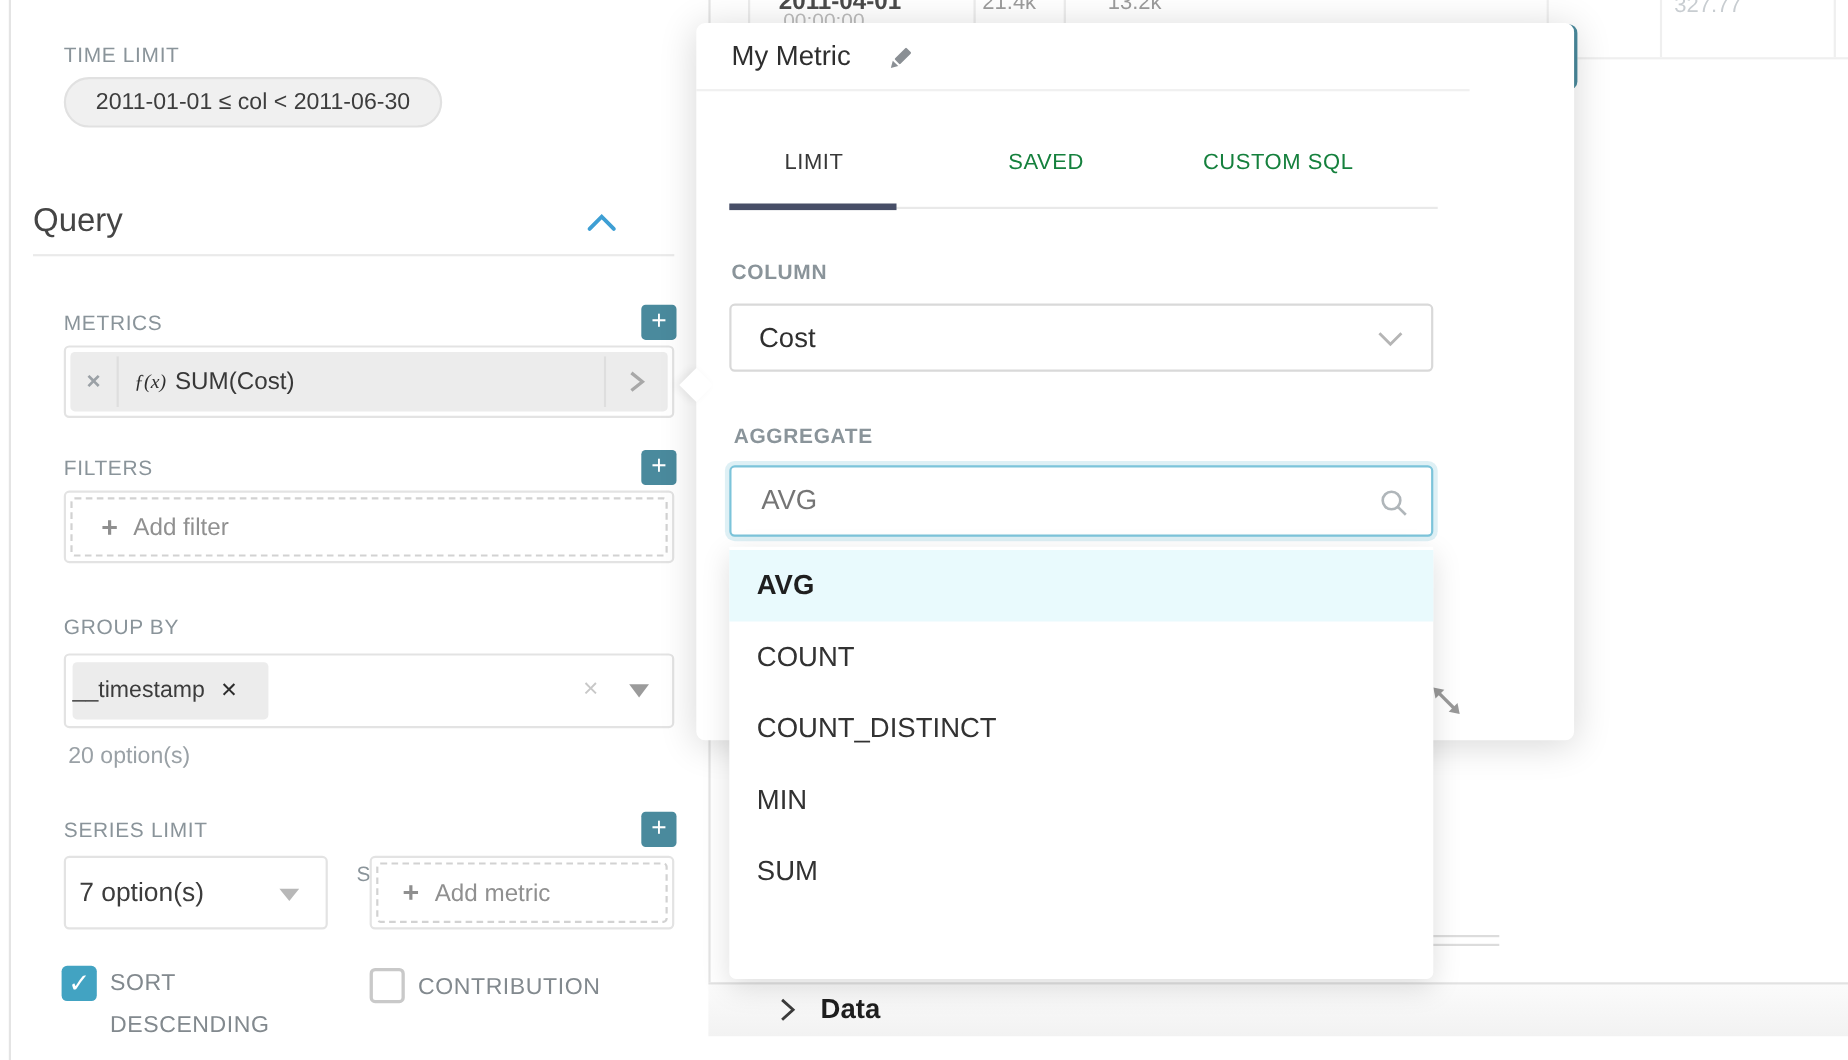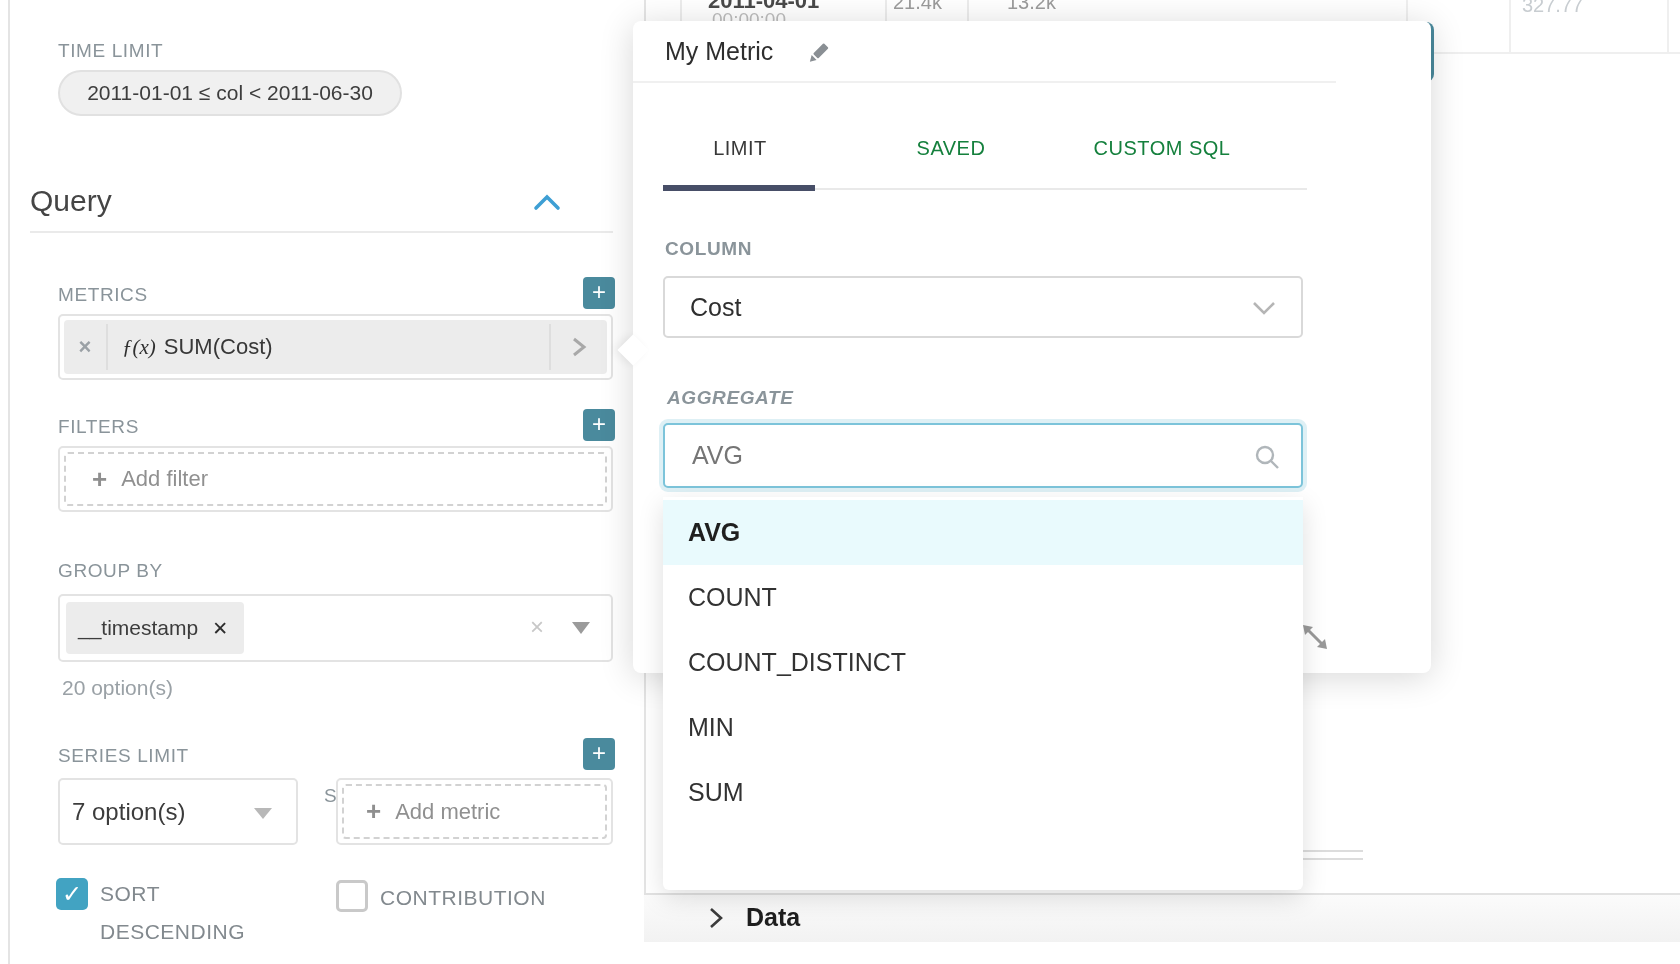--- a/index.html
+++ b/index.html
@@ -75,21 +75,21 @@
       </svg>
   </span>
   <div class="hline" data-name="section-divider" style="left:30px;top:231px;width:583px;background:#eaeaea;"></div>
 
   <div class="sec-label" data-name="metrics-label" style="left:58px;top:284px;">METRICS</div>
   <div class="plus-btn" data-name="add-metric-button" style="left:583px;top:277px;">+</div>
   <div class="box" data-name="metrics-container" style="left:58px;top:314px;width:555px;height:66px;"></div>
   <div class="abs" data-name="metric-pill" style="left:64px;top:320px;width:543px;height:54px;background:#ececec;border-radius:4px;display:flex;align-items:center;">
     <span data-name="remove-metric-icon" style="width:42px;text-align:center;color:#9ba1a6;font-size:22px;font-weight:600;">×</span>
     <span data-name="pill-divider" style="width:2px;height:46px;background:#dedede;"></span>
-    <span data-name="fx-icon" style="margin-left:14px;font-family:'Liberation Serif','DejaVu Serif',serif;font-style:italic;font-size:21px;color:#2f2f2f;">ƒ(x)</span>
+    <span data-name="fx-icon" style="margin-left:14px;font-family:'Liberation Serif','DejaVu Serif',serif;font-style:italic;font-size:18px;color:#2f2f2f;">ƒ(x)</span>
     <span data-name="metric-name" style="margin-left:8px;font-size:22px;color:#383838;">SUM(Cost)</span>
     <span style="flex:1"></span>
     <span data-name="pill-divider" style="width:2px;height:46px;background:#dedede;"></span>
     <span data-name="edit-metric-chevron-icon" style="width:56px;display:flex;justify-content:center;">
       <svg width="16" height="24" viewBox="0 0 16 24">
           <polyline points="3,4 13,12 3,20" fill="none" stroke="#a8a8a8" stroke-width="3"></polyline>
         </svg>
     </span>
   </div>
 
@@ -97,21 +97,21 @@
   <div class="plus-btn" data-name="add-filter-button" style="left:583px;top:409px;">+</div>
   <div class="box" data-name="filters-container" style="left:58px;top:446px;width:555px;height:66px;"></div>
   <div class="dashed-inner" data-name="add-filter-dropzone" style="left:64px;top:452px;width:543px;height:54px;">
     <span data-name="plus-icon" style="margin-left:26px;font-size:26px;color:#8f8f8f;font-weight:600;">+</span>
     <span data-name="add-filter-placeholder" style="margin-left:14px;">Add filter</span>
   </div>
 
   <div class="sec-label" data-name="group-by-label" style="left:58px;top:560px;">GROUP BY</div>
   <div class="box" data-name="group-by-select" style="left:58px;top:594px;width:555px;height:68px;"></div>
   <div class="tag" data-name="group-by-tag" style="left:66px;top:602px;width:178px;height:52px;">
-    <span data-name="group-by-tag-label" style="margin-left:12px;font-size:21px;color:#3c3c3c;">__timestamp</span>
+    <span data-name="group-by-tag-label" style="margin-left:0;font-size:21px;color:#3c3c3c;">__timestamp</span>
     <span data-name="remove-tag-icon" style="margin-left:14px;font-size:19px;font-weight:700;color:#2d2d2d;">✕</span>
   </div>
   <span class="abs" data-name="clear-select-icon" style="left:530px;top:613px;font-size:24px;color:#c8c8c8;">×</span>
   <span class="abs" data-name="select-caret-icon" style="left:572px;top:622px;width:0;height:0;border-left:9px solid transparent;border-right:9px solid transparent;border-top:12px solid #9b9b9b;"></span>
   <div class="graytxt" data-name="group-by-options-hint" style="left:62px;top:676px;">20 option(s)</div>
 
   <div class="sec-label" data-name="series-limit-label" style="left:58px;top:745px;">SERIES LIMIT</div>
   <div class="sec-label" data-name="sort-by-label" style="left:324px;top:745px;margin-top:40px;">SORT BY</div>
   <div class="plus-btn" data-name="add-sort-metric-button" style="left:583px;top:738px;">+</div>
 
@@ -162,21 +162,21 @@
     <div class="pop-label" data-name="column-label" style="left:32px;top:217px;">COLUMN</div>
     <div class="box" data-name="column-select" style="left:30px;top:255px;width:640px;height:62px;border-color:#d9d9d9;display:flex;align-items:center;">
       <span data-name="column-value" style="margin-left:25px;font-size:25px;color:#2f2f2f;">Cost</span>
       <span class="abs" data-name="chevron-down-icon" style="right:24px;top:22px;position:absolute;">
         <svg width="26" height="16" viewBox="0 0 26 16">
             <polyline points="3,3 13,13 23,3" fill="none" stroke="#b5b5b5" stroke-width="2.6"></polyline>
           </svg>
       </span>
     </div>
 
-    <div class="pop-label" data-name="aggregate-label" style="left:34px;top:366px;font-style:italic;">AGGREGATE</div>
+    <div class="pop-label" data-name="aggregate-label" style="left:34px;top:366px;">AGGREGATE</div>
     <div class="abs" data-name="aggregate-search-box" style="left:30px;top:402px;width:640px;height:65px;background:#fff;border:2px solid #7cc4da;border-radius:5px;
                 box-sizing:border-box;box-shadow:0 0 0 4px rgba(70,170,200,.18);display:flex;align-items:center;">
       <input data-name="aggregate-search-input" type="text" style="border: none; outline: none; width: 560px; margin-left: 25px; font-size: 25px; color: rgb(51, 51, 51); font-family: &quot;Liberation Sans&quot;, &quot;DejaVu Sans&quot;, sans-serif;" placeholder="AVG">
       <span data-name="search-icon" style="position:absolute;right:20px;top:19px;">
         <svg width="27" height="27" viewBox="0 0 27 27">
           <circle cx="11" cy="11" r="8" fill="none" stroke="#b0b6ba" stroke-width="2.4"></circle>
           <line x1="17" y1="17" x2="24" y2="24" stroke="#b0b6ba" stroke-width="2.4"></line>
         </svg>
       </span>
     </div>

